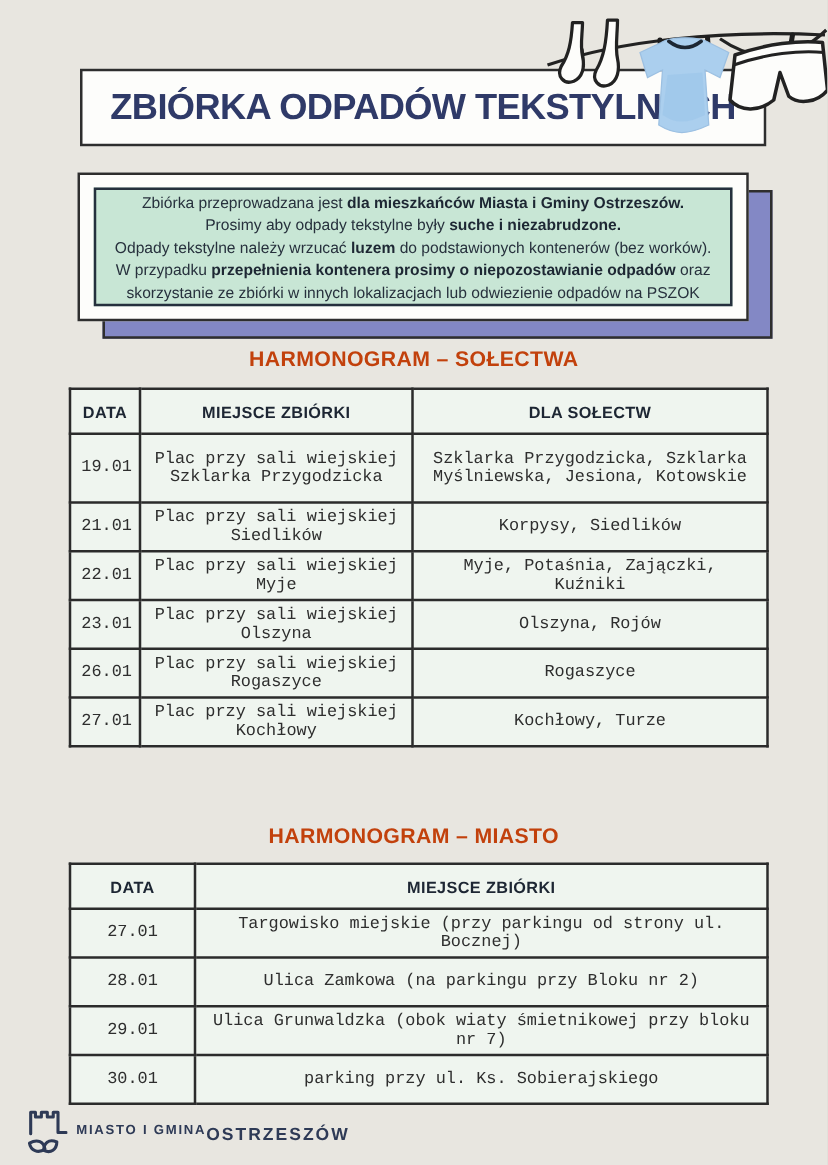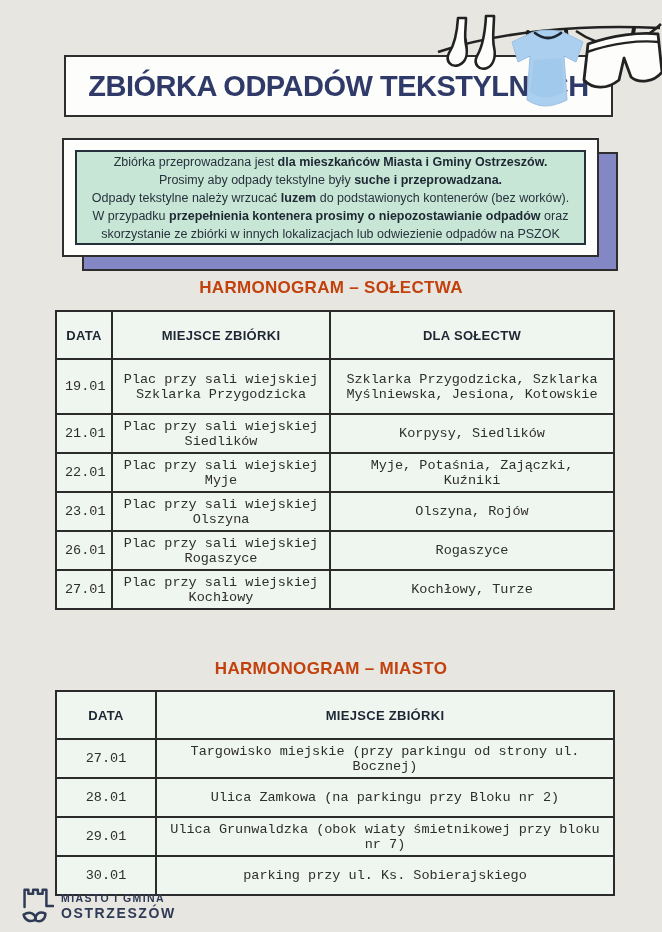--- a/index.html
+++ b/index.html
@@ -47,34 +47,34 @@
     position:absolute; left:55px; width:560px; border-collapse:collapse;
     background:#eff5ef; table-layout:fixed;
   }
   .t-solectwa { top:310px; }
   .t-miasto { top:690px; }
   table.sched th, table.sched td {
     border:2px solid #2b2b2b; text-align:center; vertical-align:middle;
     padding:3px 8px;
   }
   table.sched th {
-    font-size:13px; font-weight:bold; color:#1d2633; letter-spacing:0.3px; height:48px;
+    font-size:13px; font-weight:bold; color:#1d2633; letter-spacing:0.3px; height:36px;
   }
   table.sched td { font-size:13.5px; color:#2e2e2e; height:39px;font-family:Liberation Mono, monospace; }
   .t-solectwa .row-tall td { height:55px; }
   .t-miasto th { height:38px; }
   .t-miasto td { height:38px; }
   .col-date1 { width:56px; }
   .col-place1 { width:218px; }
   .col-date2 { width:100px; }
   
   .footer-brand {
     position:absolute; left:16px; top:884px; display:flex; align-items:center; gap:7px; z-index:2;
   }
-  .brand-text { display:flex; flex-direction:column; color:#2e3a56; }
+  .brand-text { display:flex; flex-direction:row; color:#2e3a56; }
   .brand-line1 { font-size:10.5px; font-weight:bold; letter-spacing:1.4px; }
   .brand-line2 { font-size:14px; font-weight:bold; letter-spacing:1.6px; margin-top:1px; }
 </style>
 </head>
 <body>
 
 <div class="poster">
 
   <svg class="clothesline" viewBox="0 0 234 128">
 
@@ -107,21 +107,21 @@
 
   <div class="title-box">
     <h1>ZBIÓRKA ODPADÓW TEKSTYLNYCH</h1>
   </div>
 
   <div class="info-wrap">
     <div class="info-shadow"></div>
     <div class="info-white">
       <div class="info-green">
         <div><span>Zbiórka przeprowadzana jest </span><b>dla mieszkańców Miasta i Gminy Ostrzeszów.</b></div>
-        <div><span>Prosimy aby odpady tekstylne były </span><b>suche i przeprowadzana.</b></div>
+        <div><span>Prosimy aby odpady tekstylne były </span><b>suche i niezabrudzone.</b></div>
         <div><span>Odpady tekstylne należy wrzucać </span><b>luzem</b><span> do podstawionych kontenerów (bez worków).</span></div>
         <div><span>W przypadku </span><b>przepełnienia kontenera prosimy o niepozostawianie odpadów</b><span> oraz</span></div>
         <div><span>skorzystanie ze zbiórki w innych lokalizacjach lub odwiezienie odpadów na PSZOK</span></div>
       </div>
     </div>
   </div>
 
   <div class="section-heading h-solectwa">HARMONOGRAM – SOŁECTWA</div>
 
   <table class="sched t-solectwa">

